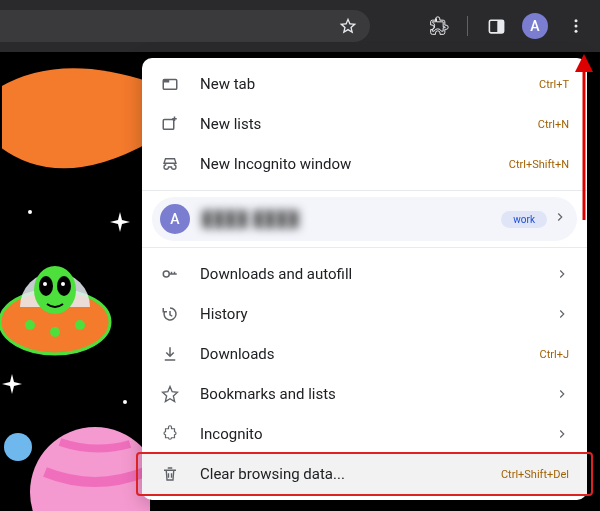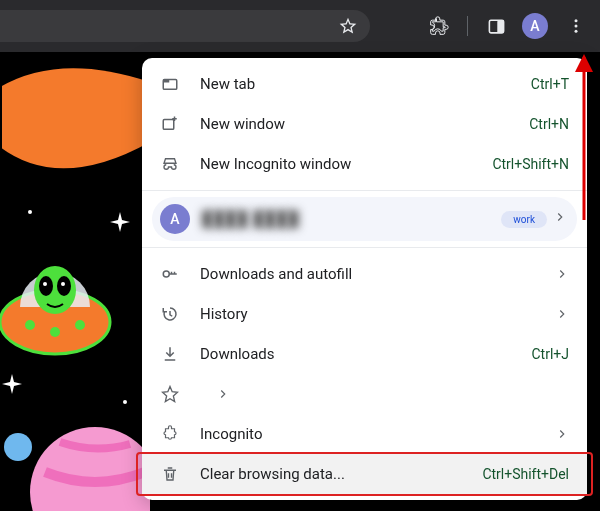--- a/index.html
+++ b/index.html
@@ -47,21 +47,21 @@
       font-size: 14.5px;
     }
     .menu-item {
       display: flex; align-items: center;
       height: 40px; padding: 0 18px;
       cursor: pointer;
     }
     .menu-item .mi-icon { width: 20px; height: 20px; margin-right: 20px; display: flex; align-items: center; justify-content: center; }
     .menu-item .mi-icon svg { fill: #5f6368; }
     .menu-item .mi-label { flex: 1; color: #202124; font-size: 15px; }
-    .menu-item .mi-shortcut { color: #14532d; font-size: 14px; }
+    .menu-item .mi-shortcut { color: #a16207; font-size: 11px; }
     .menu-item .mi-chevron { margin-left: 12px; width: 18px; display: flex; justify-content: flex-end; }
     .menu-item .mi-chevron svg { fill: #5f6368; }
     .menu-sep { height: 1px; background: #e8eaed; margin: 6px 0; }
 
     .profile-item {
       margin: 0 10px; height: 44px; border-radius: 22px;
       background: #f3f5fb; padding: 0 10px 0 8px;
       display: flex; align-items: center;
     }
     .profile-item .avatar-circle { width: 30px; height: 30px; }
@@ -169,21 +169,21 @@
       <span class="mi-shortcut">Ctrl+T</span>
     </div>
 
     <div class="menu-item">
       <span class="mi-icon">
         <svg width="18" height="18" viewBox="0 0 24 24">
             <rect x="3" y="6" width="14" height="13" rx="1.5" fill="none" stroke="#5f6368" stroke-width="2"></rect>
             <path d="M18 2v6M15 5h6" stroke="#5f6368" stroke-width="2"></path>
           </svg>
       </span>
-      <span class="mi-label">New window</span>
+      <span class="mi-label">New lists</span>
       <span class="mi-shortcut">Ctrl+N</span>
     </div>
 
     <div class="menu-item">
       <span class="mi-icon">
         <svg width="18" height="18" viewBox="0 0 24 24">
             <path d="M4 11h16l-2-6H6l-2 6zm3 2a3 3 0 1 0 0 6 3 3 0 0 0 3-3h4a3 3 0 1 0 3-3" fill="none" stroke="#5f6368" stroke-width="1.8"></path>
           </svg>
       </span>
       <span class="mi-label">New Incognito window</span>
@@ -246,20 +246,21 @@
       <span class="mi-label">Downloads</span>
       <span class="mi-shortcut">Ctrl+J</span>
     </div>
 
     <div class="menu-item">
       <span class="mi-icon">
         <svg width="18" height="18" viewBox="0 0 24 24">
             <path d="M12 2l2.9 6.9L22 9.7l-5.5 4.8L18.2 22 12 18.3 5.8 22l1.7-7.5L2 9.7l7.1-.8L12 2z" fill="none" stroke="#5f6368" stroke-width="1.8"></path>
           </svg>
       </span>
+      <span class="mi-label">Bookmarks and lists</span>
       <span class="mi-chevron">
         <svg width="14" height="14" viewBox="0 0 24 24">
             <path d="M9 6l6 6-6 6" fill="none" stroke="#5f6368" stroke-width="2"></path>
           </svg>
       </span>
     </div>
 
     <div class="menu-item">
       <span class="mi-icon">
         <svg width="18" height="18" viewBox="0 0 24 24">

